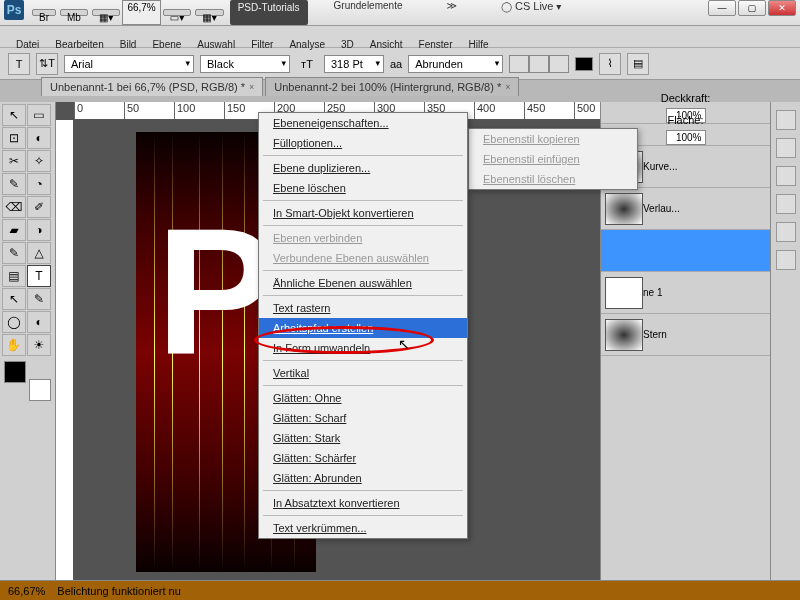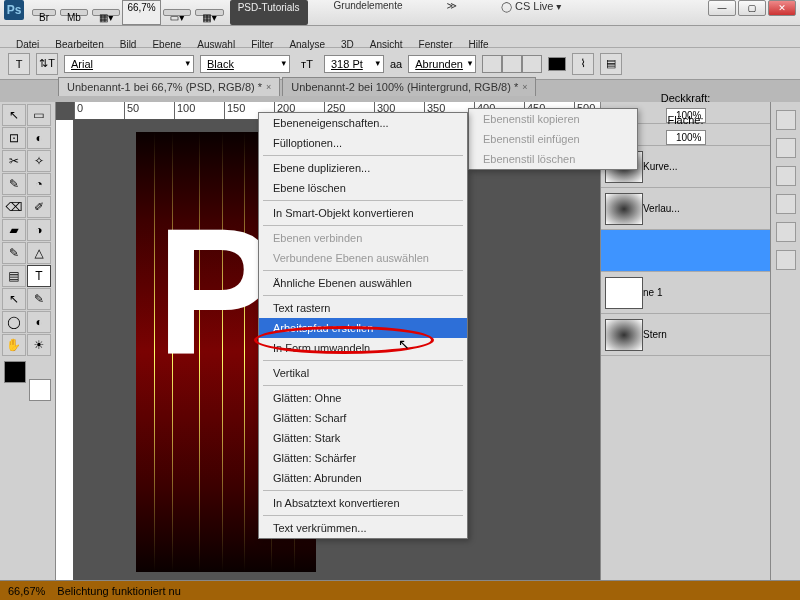--- a/index.html
+++ b/index.html
@@ -10,26 +10,26 @@
 .tb-drop { background: #eee; border: 1px solid #888; padding: 1px 4px; font-size: 10px; }
 .tb-center { background: #444; color: #eee; padding: 2px 8px; font-size: 10px; border-radius: 2px; margin: 0 4px; }
 .tb-plain { font-size: 10px; margin: 0 22px; color: #333; }
 .win-controls { margin-left: auto; display: flex; gap: 2px; }
 .win-btn { width: 28px; height: 16px; border: 1px solid #888; background: linear-gradient(#fafafa,#ddd); border-radius: 2px; display: flex; align-items: center; justify-content: center; font-size: 9px; }
 .win-close { background: linear-gradient(#e88,#c33); color: #fff; }
 .menubar { height: 22px; background: #d6d6d6; display: flex; align-items: center; padding: 0 8px; border-bottom: 1px solid #aaa; }
 .menu-item { padding: 2px 8px; font-size: 10px; color: #222; margin-top: 16px; }
 .optionsbar { height: 32px; background: #d6d6d6; display: flex; align-items: center; padding: 0 8px; border-bottom: 1px solid #999; gap: 6px; }
 .opt-icon { width: 22px; height: 22px; border: 1px solid #999; background: #ddd; display: flex; align-items: center; justify-content: center; }
-.opt-select { background: #fff; border: 1px solid #888; padding: 2px 16px 2px 6px; font-size: 11px; position: relative; text-decoration: underline; }
+.opt-select { background: #fff; border: 1px solid #888; padding: 2px 16px 2px 6px; font-size: 11px; position: relative; }
 .opt-select::after { content: '▾'; position: absolute; right: 3px; top: 2px; font-size: 9px; }
 .color-sw { width: 18px; height: 14px; background: #000; border: 1px solid #888; }
 .align-grp { display: flex; }
 .align-btn { width: 20px; height: 18px; border: 1px solid #888; background: #ddd; }
-.tabs { height: 16px; background: #b8b8b8; display: flex; align-items: flex-end; padding-left: 58px; }
+.tabs { height: 16px; background: #b8b8b8; display: flex; align-items: flex-end; padding-left: 41px; }
 .tab { background: #bcbcbc; border: 1px solid #888; border-bottom: none; padding: 3px 8px; font-size: 10px; color: #333; margin-right: 2px; display: flex; align-items: center; gap: 4px; }
 .tab.active { background: #d0d0d0; }
 .tab-close { font-size: 9px; color: #666; }
 .workspace { position: absolute; top: 102px; left: 0; right: 0; bottom: 20px; display: flex; }
 .tools { width: 56px; background: #d0d0d0; border-right: 1px solid #888; display: flex; flex-wrap: wrap; align-content: flex-start; padding: 2px; gap: 1px; }
 .tool { width: 24px; height: 22px; border: 1px solid #aaa; background: #d4d4d4; display: flex; align-items: center; justify-content: center; font-size: 12px; }
 .tool.sel { background: #fff; border: 1px solid #444; }
 .fgbg { width: 48px; height: 40px; position: relative; margin: 4px 2px; }
 .fg { position: absolute; top: 0; left: 0; width: 22px; height: 22px; background: #000; border: 1px solid #888; }
 .bg { position: absolute; bottom: 0; right: 0; width: 22px; height: 22px; background: #fff; border: 1px solid #888; }
@@ -44,25 +44,25 @@
 .panel-row { height: 22px; display: flex; align-items: center; padding: 0 4px; border-bottom: 1px solid #aaa; font-size: 10px; justify-content: flex-end; gap: 4px; flex-direction: column; }
 .panel-input { width: 40px; background: #fff; border: 1px solid #888; text-align: right; padding: 1px 3px; font-size: 10px; }
 .layer-row { height: 42px; border-bottom: 1px solid #aaa; display: flex; align-items: center; padding: 2px 4px; }
 .layer-row.sel { background: #3e94ff; }
 .thumb { width: 38px; height: 32px; background: #fff; border: 1px solid #555; }
 .thumb.grad { background: radial-gradient(#333,#fff); }
 .layer-name { font-size: 10px; }
 .right-strip { width: 30px; background: #d0d0d0; border-left: 1px solid #888; display: flex; flex-direction: column; align-items: center; gap: 8px; padding-top: 8px; }
 .strip-icon { width: 20px; height: 20px; border: 1px solid #999; background: #ddd; }
 .context-menu { position: absolute; top: 112px; left: 258px; width: 210px; background: #f0f0f0; border: 1px solid #777; box-shadow: 2px 2px 6px rgba(0,0,0,0.3); z-index: 100; }
-.ctx-item { padding: 4px 14px; font-size: 11px; color: #222; }
+.ctx-item { padding: 4px 14px; font-size: 11px; color: #222; text-decoration: underline; }
 .ctx-item.disabled { color: #999; }
 .ctx-item.hl { background: #2d6fd8; color: #fff; }
 .ctx-sep { height: 1px; background: #bbb; margin: 2px 4px; }
-.submenu { position: absolute; top: 108px; left: 468px; width: 170px; background: #f0f0f0; border: 1px solid #777; box-shadow: 2px 2px 6px rgba(0,0,0,0.3); z-index: 99; }
+.submenu { position: absolute; top: 128px; left: 468px; width: 170px; background: #f0f0f0; border: 1px solid #777; box-shadow: 2px 2px 6px rgba(0,0,0,0.3); z-index: 99; }
 .highlight-oval { position: absolute; top: 326px; left: 254px; width: 180px; height: 28px; border: 3px solid #d00; border-radius: 50%; z-index: 101; pointer-events: none; }
 .cursor { position: absolute; top: 336px; left: 398px; z-index: 102; font-size: 14px; pointer-events: none; }
 .statusbar { position: absolute; bottom: 0; left: 0; right: 0; height: 20px; background: #a16207; border-top: 1px solid #888; display: flex; align-items: center; padding: 0 8px; font-size: 10px; gap: 12px; }
 </style>
 </head>
 <body>
 
 <div class="titlebar">
   <div class="ps-logo">Ps</div>
   <span class="tb-btn">Br</span>
@@ -97,21 +97,21 @@
 </div>
 
 <div class="optionsbar">
   <div class="opt-icon">T</div>
   <div class="opt-icon">⇅T</div>
   <div class="opt-select" style="width:130px">Arial</div>
   <div class="opt-select" style="width:90px">Black</div>
   <div class="opt-icon" style="border:none;background:none">тT</div>
   <div class="opt-select" style="width:60px">318 Pt</div>
   <span>aa</span>
-  <div class="opt-select" style="width:68px">Abrunden</div>
+  <div class="opt-select" style="width:95px">Abrunden</div>
   <div class="align-grp">
     <div class="align-btn"></div>
     <div class="align-btn"></div>
     <div class="align-btn"></div>
   </div>
   <div class="color-sw"></div>
   <div class="opt-icon">⌇</div>
   <div class="opt-icon">▤</div>
 </div>
 

